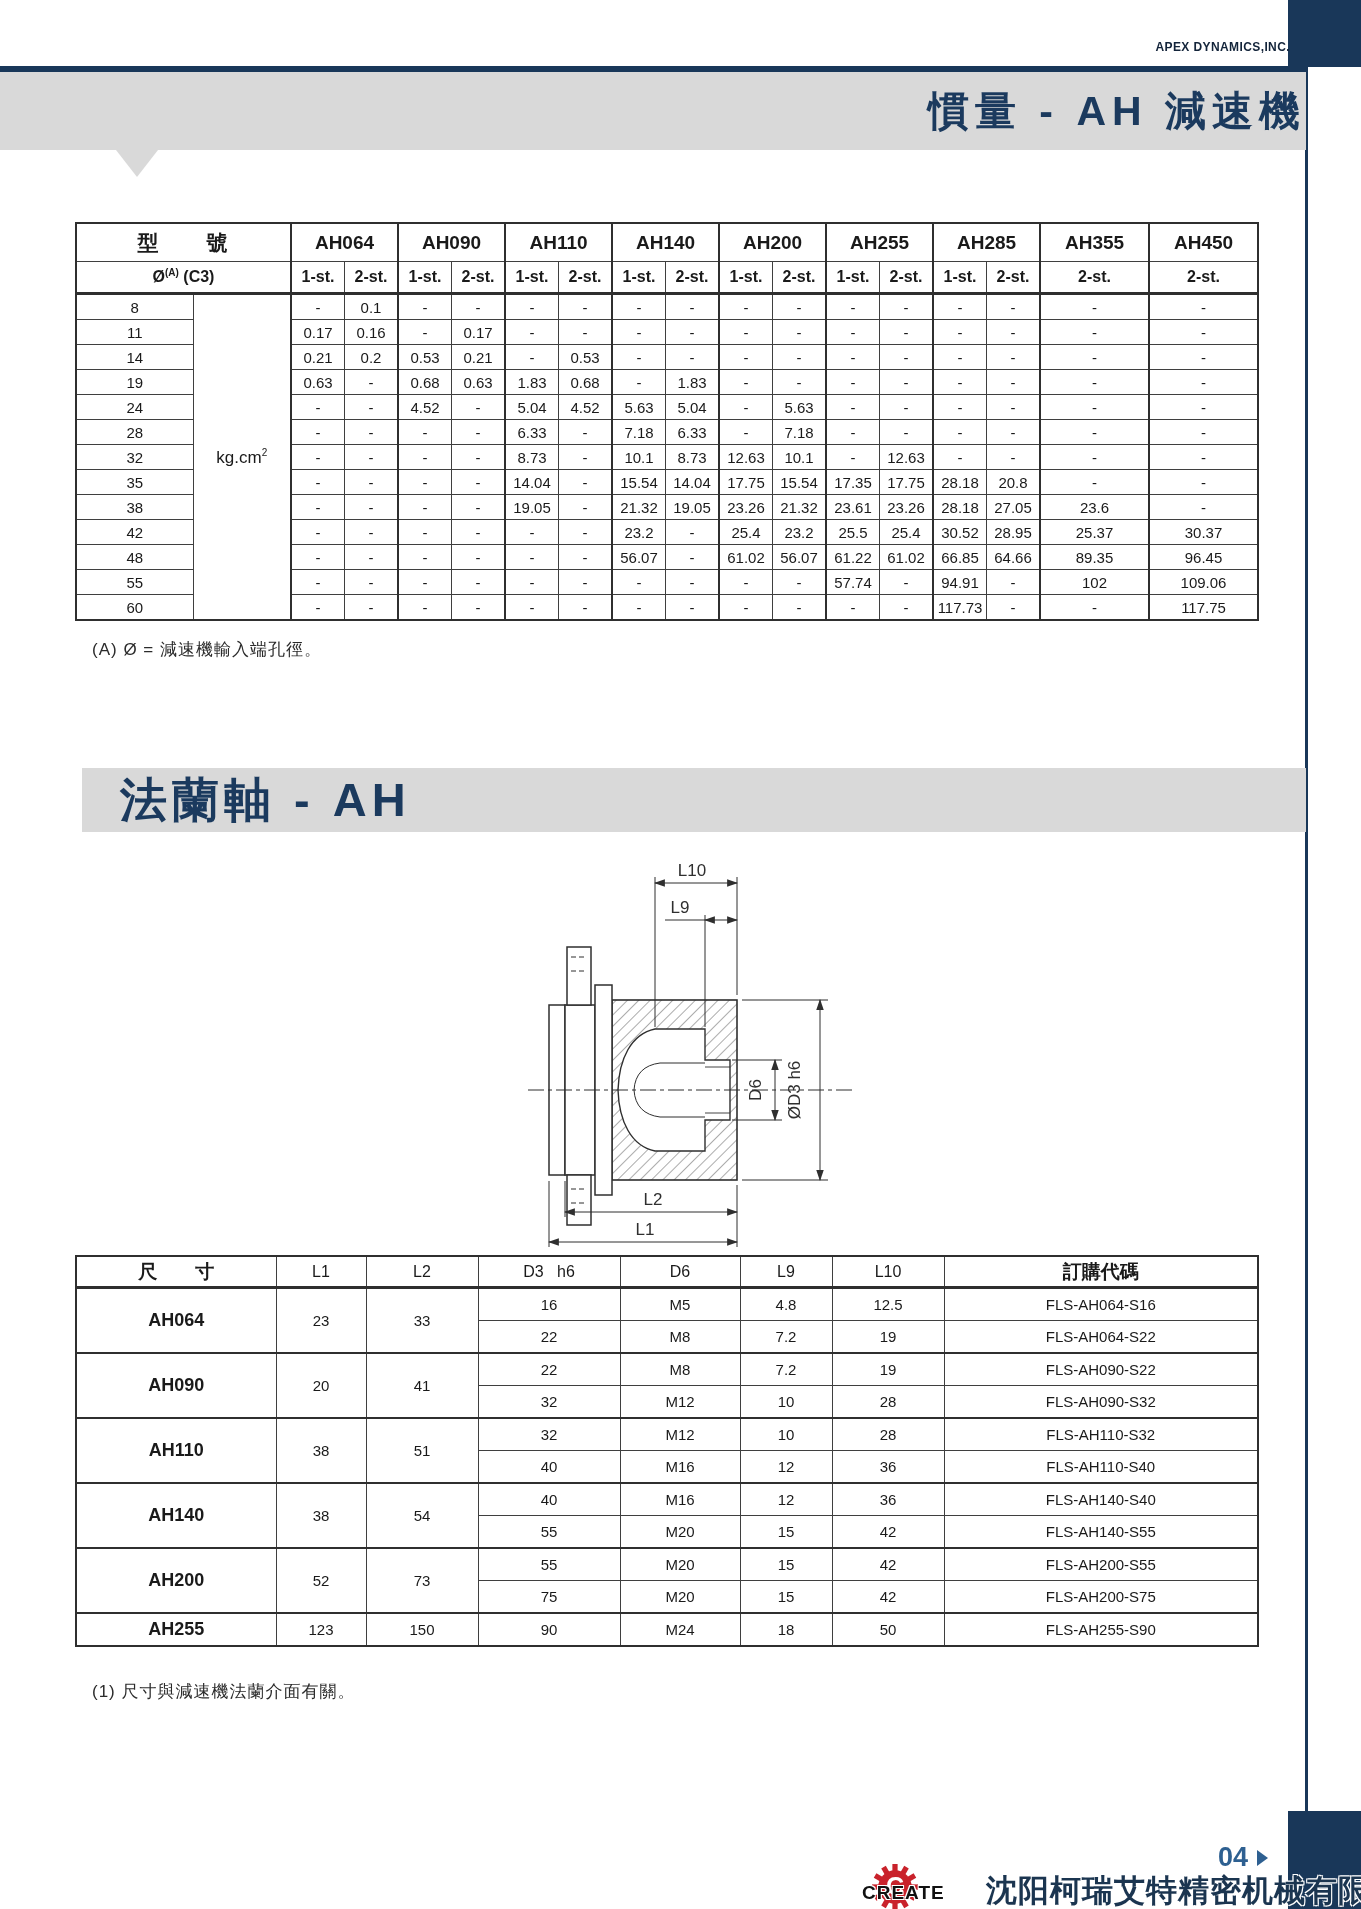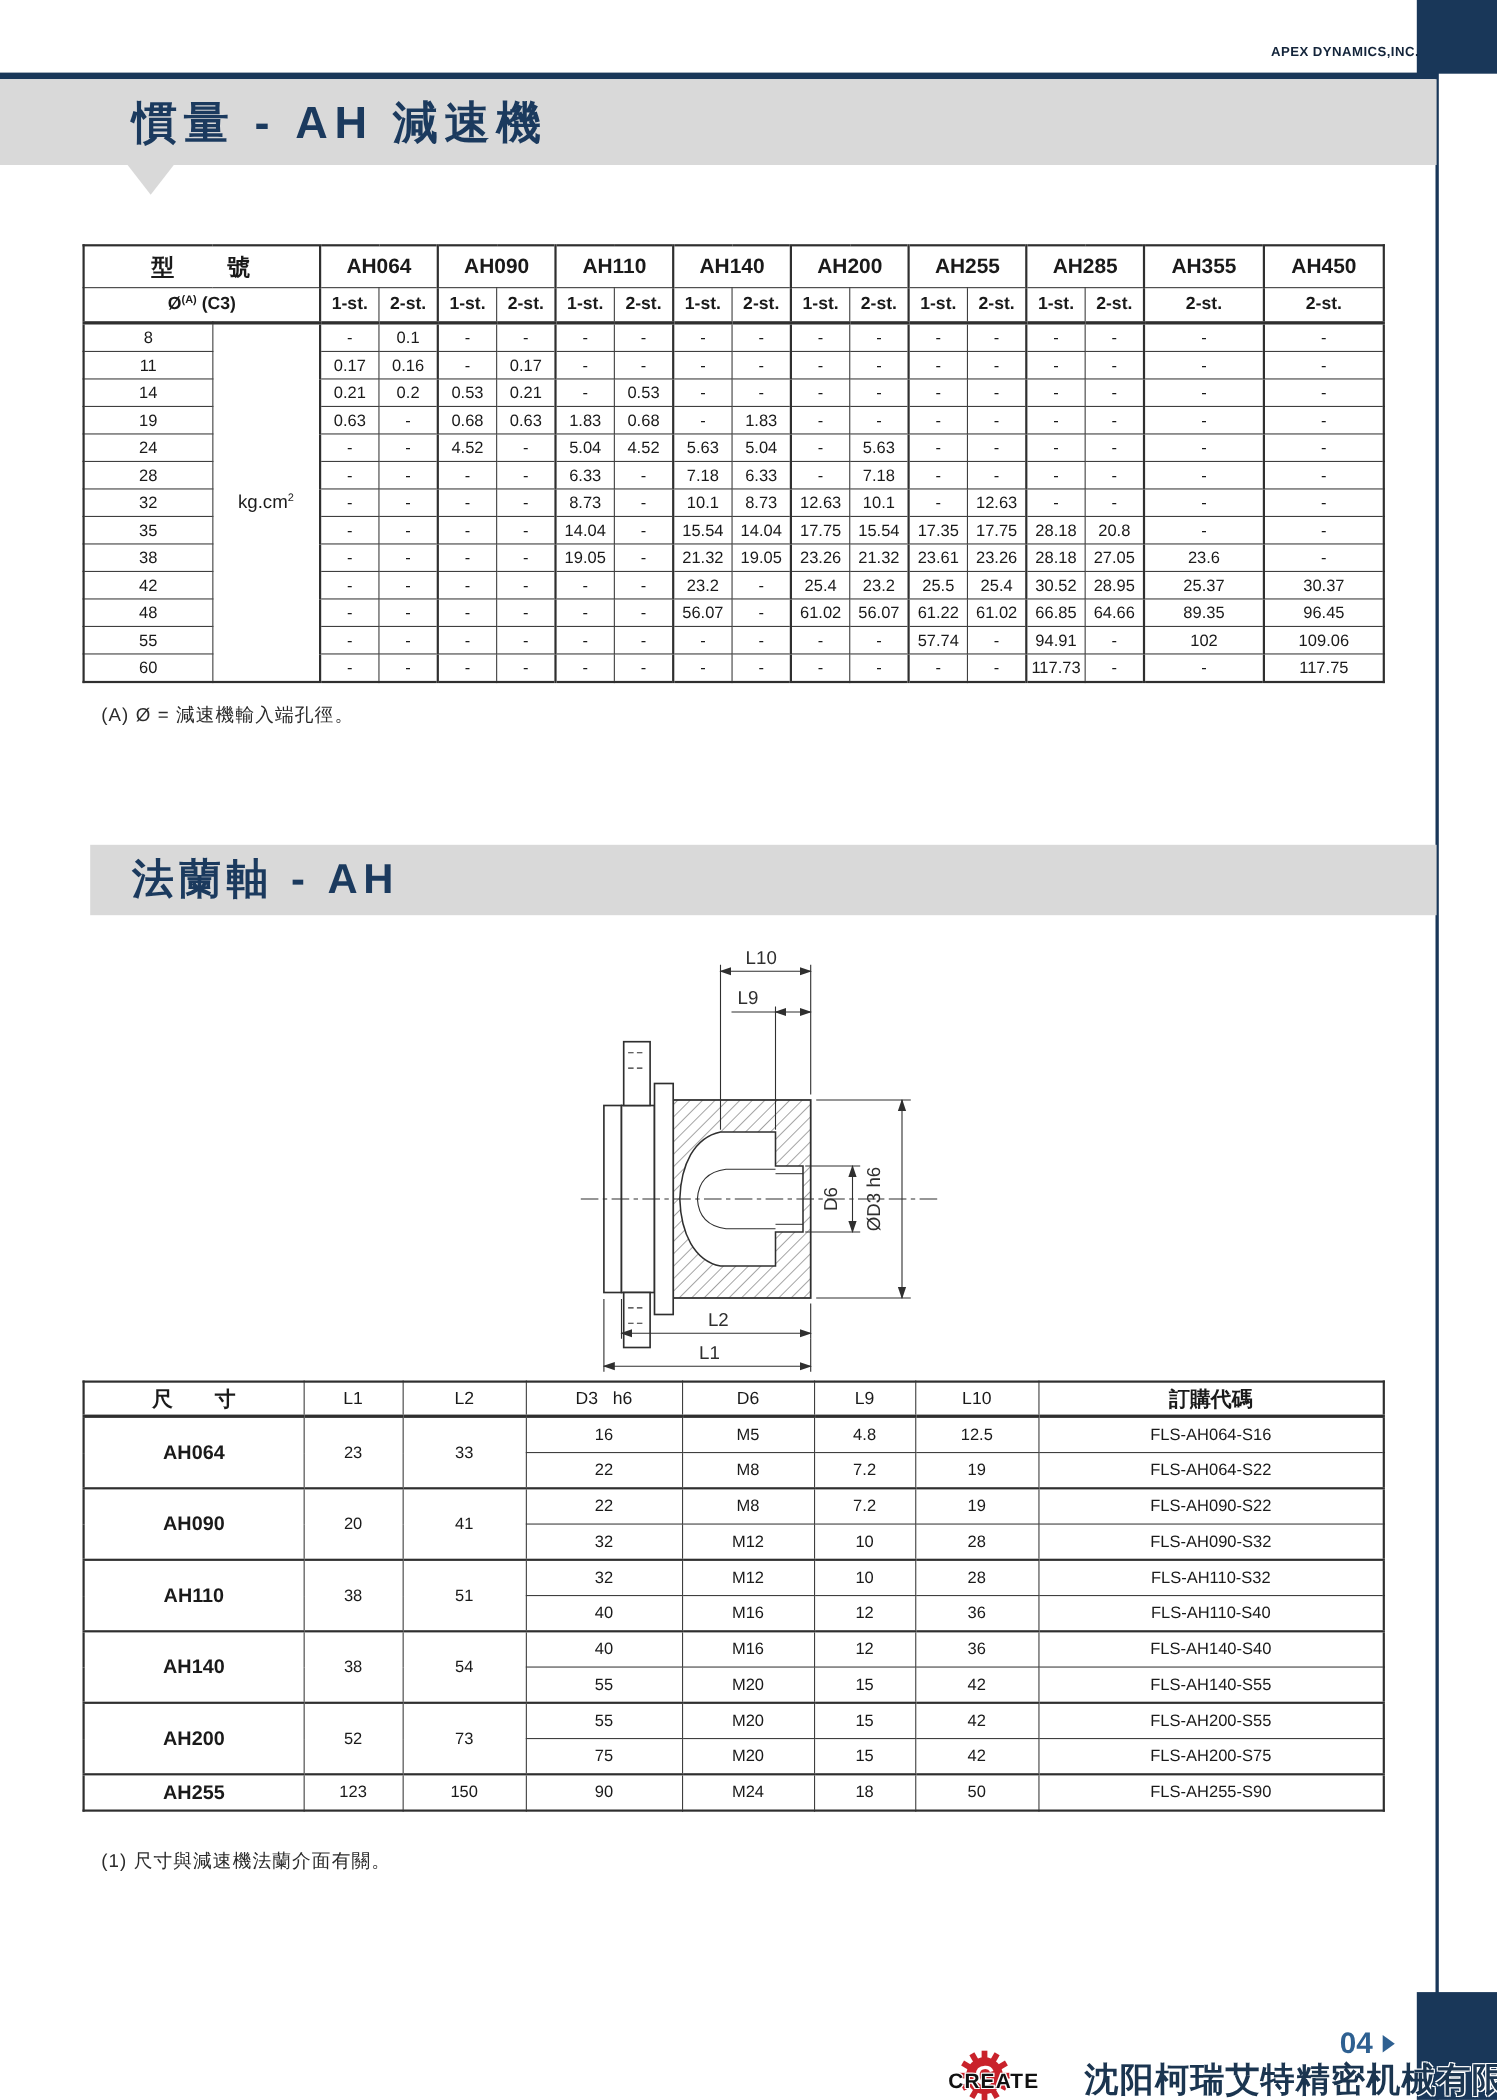--- a/index.html
+++ b/index.html
@@ -16,25 +16,25 @@
   .navy-block-bottom { position:absolute; left:1288px; top:1811px; width:73px; height:98px; background:#193759; }
 
   .brand { position:absolute; top:40px; left:1040px; width:250px; text-align:right;
            font-size:12px; letter-spacing:.4px; color:#13243a; font-weight:bold; }
 
   .top-rule { position:absolute; left:0; top:66px; width:1306px; height:6px; background:#193759; }
 
   .banner { position:absolute; background:#d9d9d9; }
   .banner1 { left:0; top:72px; width:1306px; height:78px; }
   .banner1 .title { padding-left:120px; line-height:78px; font-size:41px; font-weight:bold;
-                    color:#1b3a5e; letter-spacing:6px; }
+                    color:#1b3a5e; letter-spacing:6px;text-align:right; }
   .banner-tail { position:absolute; left:116px; top:150px; width:0; height:0;
                  border-top:27px solid #d9d9d9; border-left:21px solid transparent; border-right:21px solid transparent; }
   .banner2 { left:82px; top:768px; width:1224px; height:64px; }
-  .banner2 .title { padding-left:38px; line-height:64px; font-size:38px; font-weight:bold;
+  .banner2 .title { padding-left:38px; line-height:64px; font-size:47px; font-weight:bold;
                     color:#1b3a5e; letter-spacing:5px; }
 
   
   #t1-wrap { position:absolute; left:75px; top:222px; }
   #t1 { border-collapse:collapse; table-layout:fixed; width:1182px; border:2.5px solid #2f2f2f; }
   #t1 th, #t1 td { border:1px solid #3f3f3f; text-align:center; vertical-align:middle; padding:0; }
   #t1 tr.hdr1 th { height:37px; font-size:19px; font-weight:bold; }
   #t1 tr.hdr1 th.corner { font-size:21px; letter-spacing:2px; }
   #t1 tr.hdr2 th { height:30px; font-size:16px; font-weight:bold; border-bottom:3px solid #2f2f2f;text-align:center; }
   #t1 td { height:24px; font-size:15px; }

